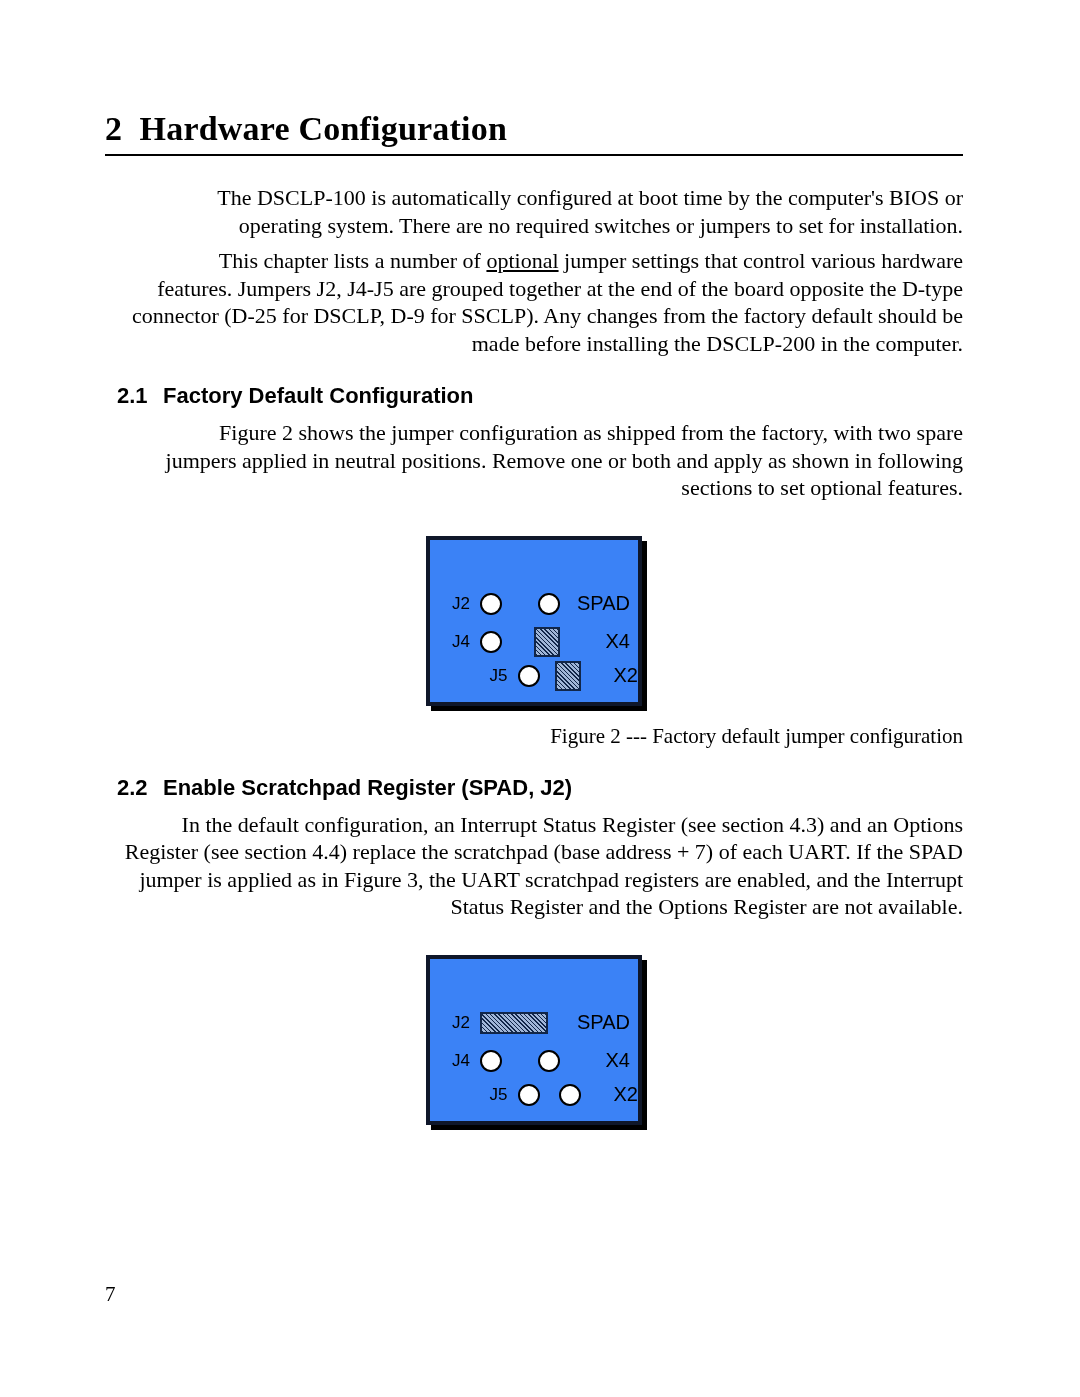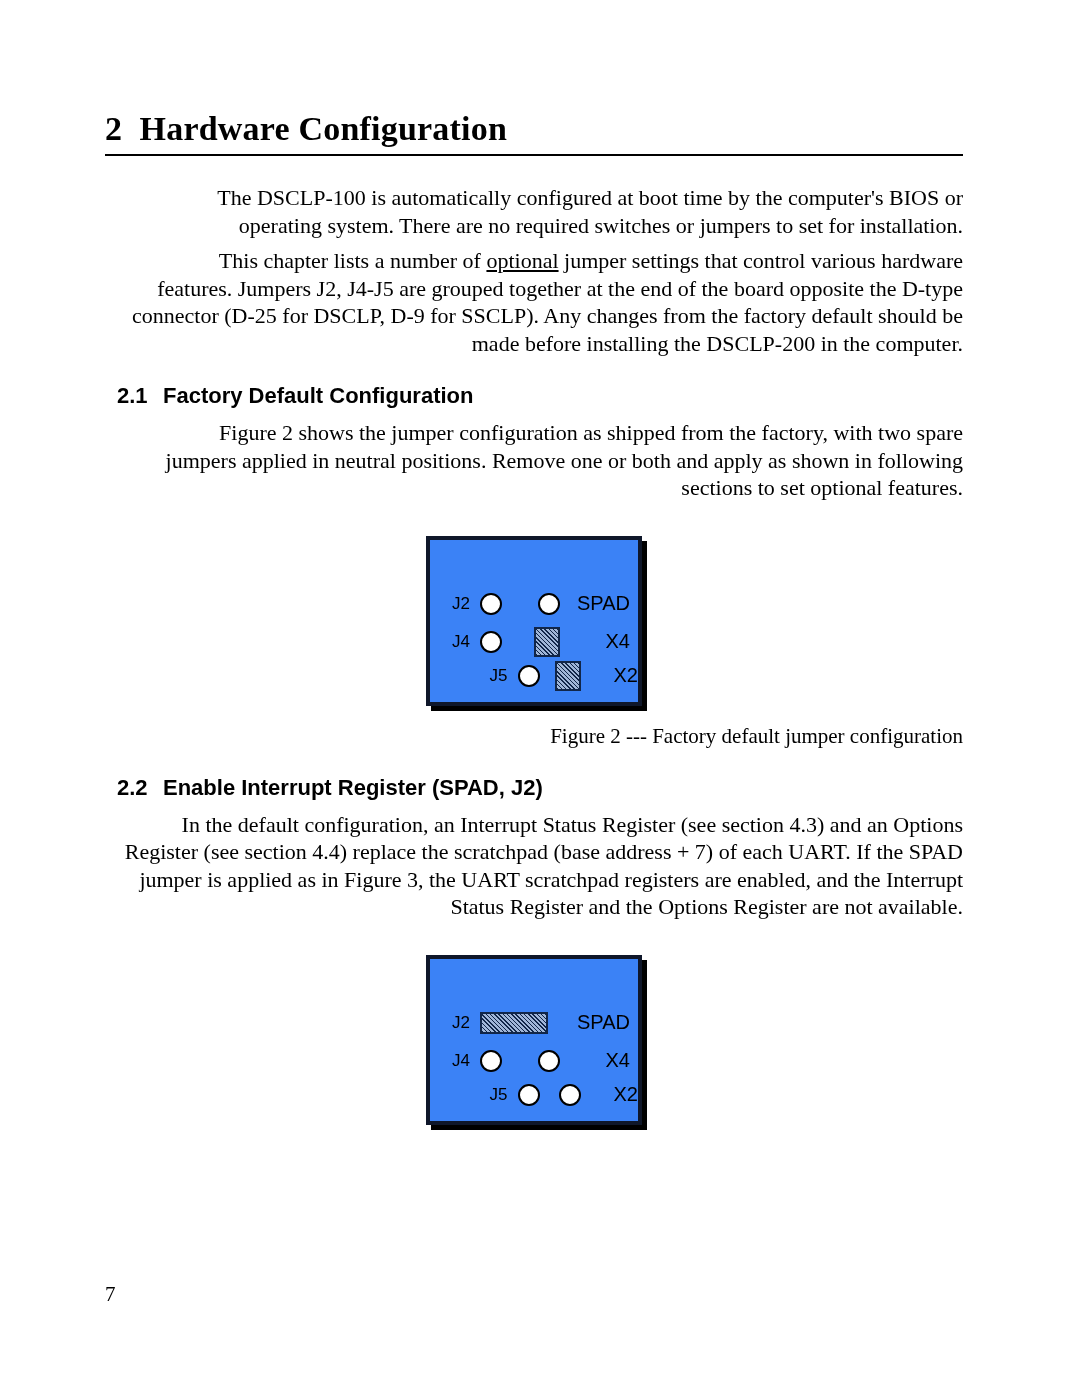--- a/index.html
+++ b/index.html
@@ -184,21 +184,21 @@
           <span class="pin"></span>
           <span class="jumper"></span>
         </span>
         <span class="jlabel-right">X2</span>
       </div>
     </div>
     <div class="caption">Figure 2 --- Factory default jumper configuration</div>
   </div>
 
   <h2 class="section">
-    <span class="secnum">2.2</span><span>Enable Interrupt Register (SPAD, J2)</span>
+    <span class="secnum">2.2</span><span>Enable Scratchpad Register (SPAD, J2)</span>
   </h2>
 
   <p class="body indent">In the default configuration, an Interrupt Status Register (see section 4.3) and an Options Register (see section 4.4) replace the scratchpad (base address + 7) of each UART.   If the SPAD jumper is applied as in Figure 3, the UART scratchpad registers are enabled, and the Interrupt Status Register and the Options Register are not available.</p>
 
   <div class="figure-wrap">
     <div class="jumper-box">
       <div class="jrow r1">
         <span class="jlabel-left">J2</span>
         <span class="pins">
           <span class="jumper horiz"></span>

